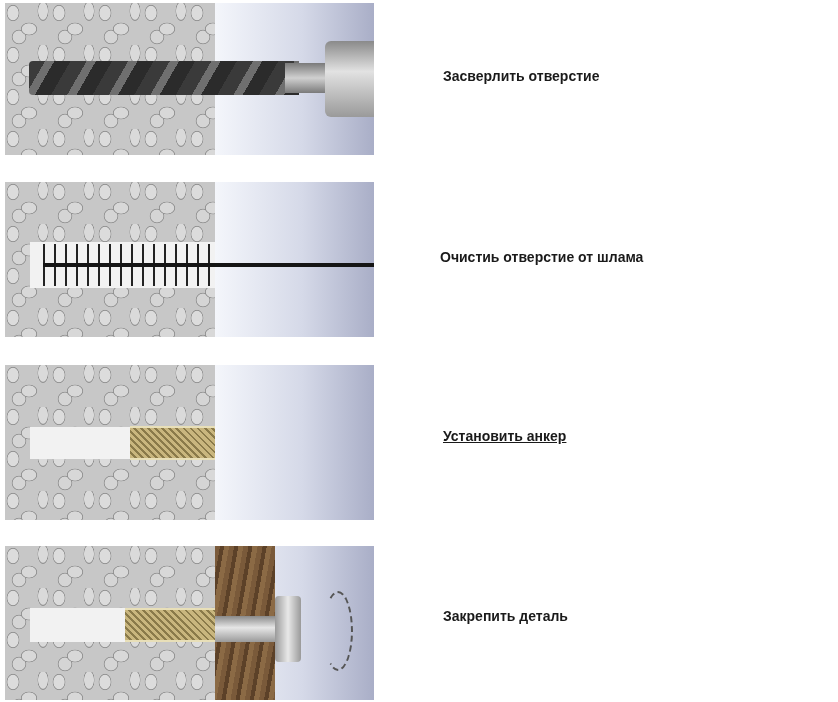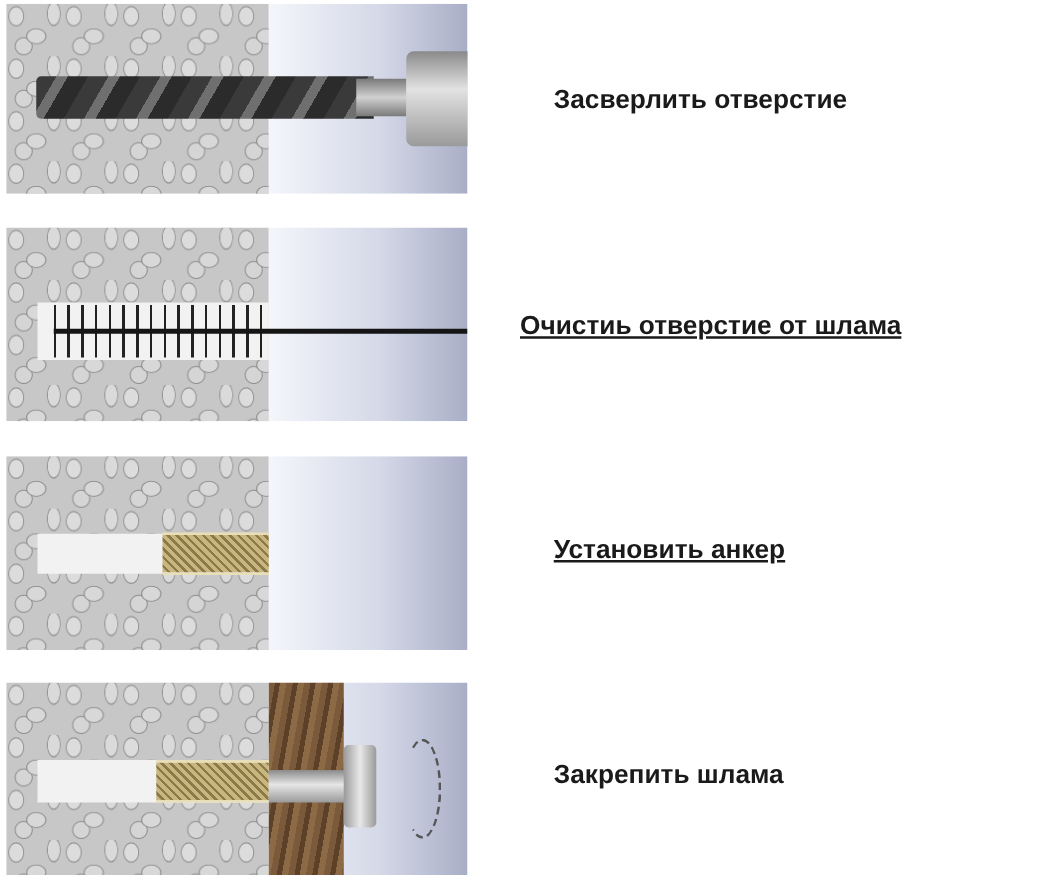--- a/index.html
+++ b/index.html
@@ -9,21 +9,21 @@
     background-color:#c7c7c7;
     background-image:
       radial-gradient(ellipse 7px 9px at 8px 10px,#dcdcdc 75%,#8c8c8c 85%,transparent 95%),
       radial-gradient(ellipse 9px 7px at 24px 26px,#d8d8d8 75%,#8c8c8c 85%,transparent 95%),
       radial-gradient(ellipse 6px 11px at 38px 8px,#dadada 75%,#8c8c8c 85%,transparent 95%),
       radial-gradient(ellipse 8px 8px at 14px 34px,#d5d5d5 75%,#8c8c8c 85%,transparent 95%);
     background-size:46px 42px;
   }
   .air{position:absolute;left:210px;right:0;top:0;bottom:0;background:linear-gradient(90deg,#f4f6fb 0%,#d5d9e8 55%,#a9aec7 100%);}
   .hole{position:absolute;left:25px;height:28px;background:#f2f2f2;}
-  .label{position:absolute;font-weight:bold;font-size:21px;color:#1a1a1a;white-space:nowrap;}
+  .label{position:absolute;font-weight:bold;font-size:14px;color:#1a1a1a;white-space:nowrap;}
   .drill-bit{position:absolute;left:24px;top:58px;width:270px;height:34px;background:repeating-linear-gradient(120deg,#3a3a3a 0 14px,#6f6f6f 14px 22px,#2b2b2b 22px 36px);border-radius:4px 0 0 4px;}
   .drill-shank{position:absolute;left:280px;top:60px;width:40px;height:30px;background:linear-gradient(#7a7a7a,#d0d0d0,#7a7a7a);}
   .chuck{position:absolute;left:320px;top:38px;width:60px;height:76px;background:linear-gradient(#8a8a8a,#e2e2e2 40%,#9a9a9a);border-radius:6px 0 0 6px;}
   .brush-rod{position:absolute;left:38px;top:82px;right:0;height:4px;background:#151515;}
   .bristles{position:absolute;left:38px;top:68px;width:172px;height:30px;background:repeating-linear-gradient(90deg,#222 0 2px,transparent 2px 11px);}
   .anchor{position:absolute;height:30px;background:repeating-linear-gradient(45deg,#c9b67e 0 3px,#8a7a4a 3px 5px);border-top:2px solid #e8dfb8;border-bottom:2px solid #e8dfb8;}
   .wood{position:absolute;left:210px;top:0;bottom:0;width:60px;background:repeating-linear-gradient(100deg,#7a5a3a 0 5px,#5c4128 5px 9px,#8b6a45 9px 14px);}
   .bolt{position:absolute;left:210px;top:70px;width:72px;height:26px;background:linear-gradient(#8a8a8a,#e6e6e6 45%,#9a9a9a);}
   .nut{position:absolute;left:270px;top:50px;width:26px;height:66px;background:linear-gradient(90deg,#9a9a9a,#e8e8e8,#9a9a9a);border-radius:4px;}
   .rotate{position:absolute;left:318px;top:45px;width:26px;height:76px;border:2px dashed #555;border-radius:50%;border-left-color:transparent;}
@@ -40,33 +40,33 @@
 </div>
 <div class="label" style="left:443px;top:68px;">Засверлить отверстие</div>
 
 <div class="panel" style="top:182px;height:155px;">
   <div class="concrete"></div>
   <div class="air"></div>
   <div class="hole" style="top:60px;width:185px;height:46px;"></div>
   <div class="bristles" style="top:62px;height:42px;"></div>
   <div class="brush-rod" style="top:81px;"></div>
 </div>
-<div class="label" style="left:416px;top:249px;text-decoration:underline;">Очистиь отверстие от шлама</div>
+<div class="label" style="left:440px;top:249px;">Очистиь отверстие от шлама</div>
 
 <div class="panel" style="top:365px;height:155px;">
   <div class="concrete"></div>
   <div class="air"></div>
   <div class="hole" style="top:62px;width:185px;height:32px;"></div>
   <div class="anchor" style="left:125px;top:61px;width:85px;"></div>
 </div>
 <div class="label" style="left:443px;top:428px;text-decoration:underline;">Установить анкер</div>
 
 <div class="panel" style="top:546px;height:154px;">
   <div class="concrete"></div>
   <div class="air"></div>
   <div class="wood"></div>
   <div class="hole" style="top:62px;width:185px;height:34px;"></div>
   <div class="anchor" style="left:120px;top:62px;width:90px;"></div>
   <div class="bolt"></div>
   <div class="nut"></div>
   <div class="rotate"></div>
 </div>
-<div class="label" style="left:443px;top:608px;">Закрепить шлама</div>
+<div class="label" style="left:443px;top:608px;">Закрепить деталь</div>
 
 </body></html>

